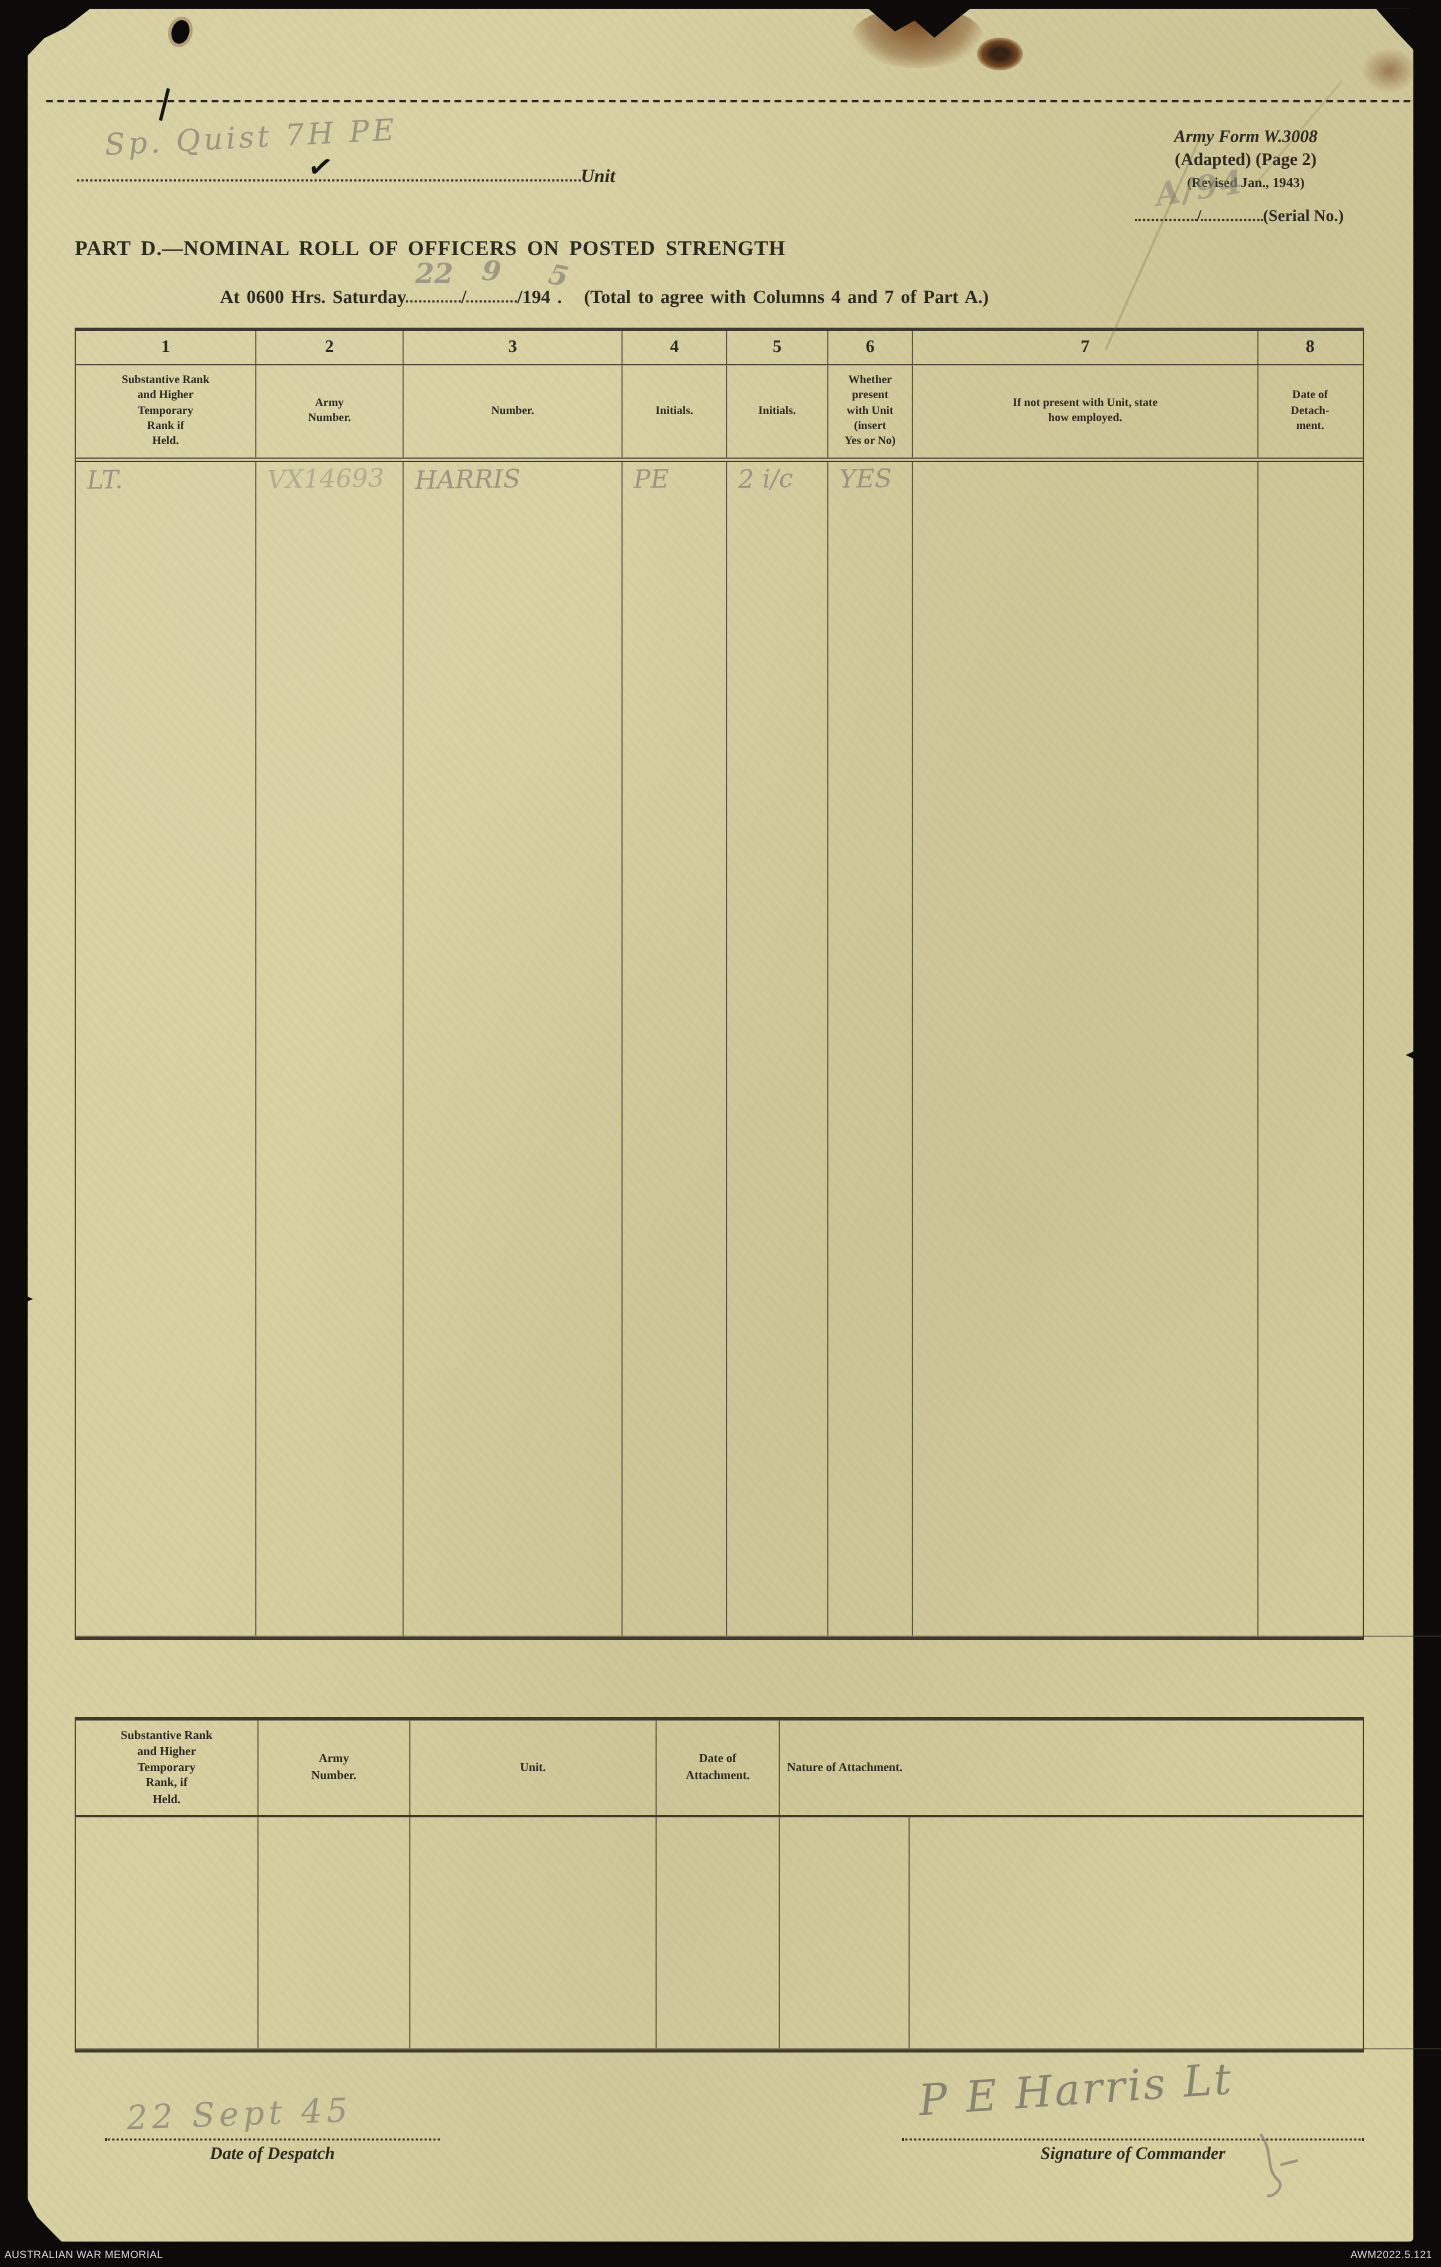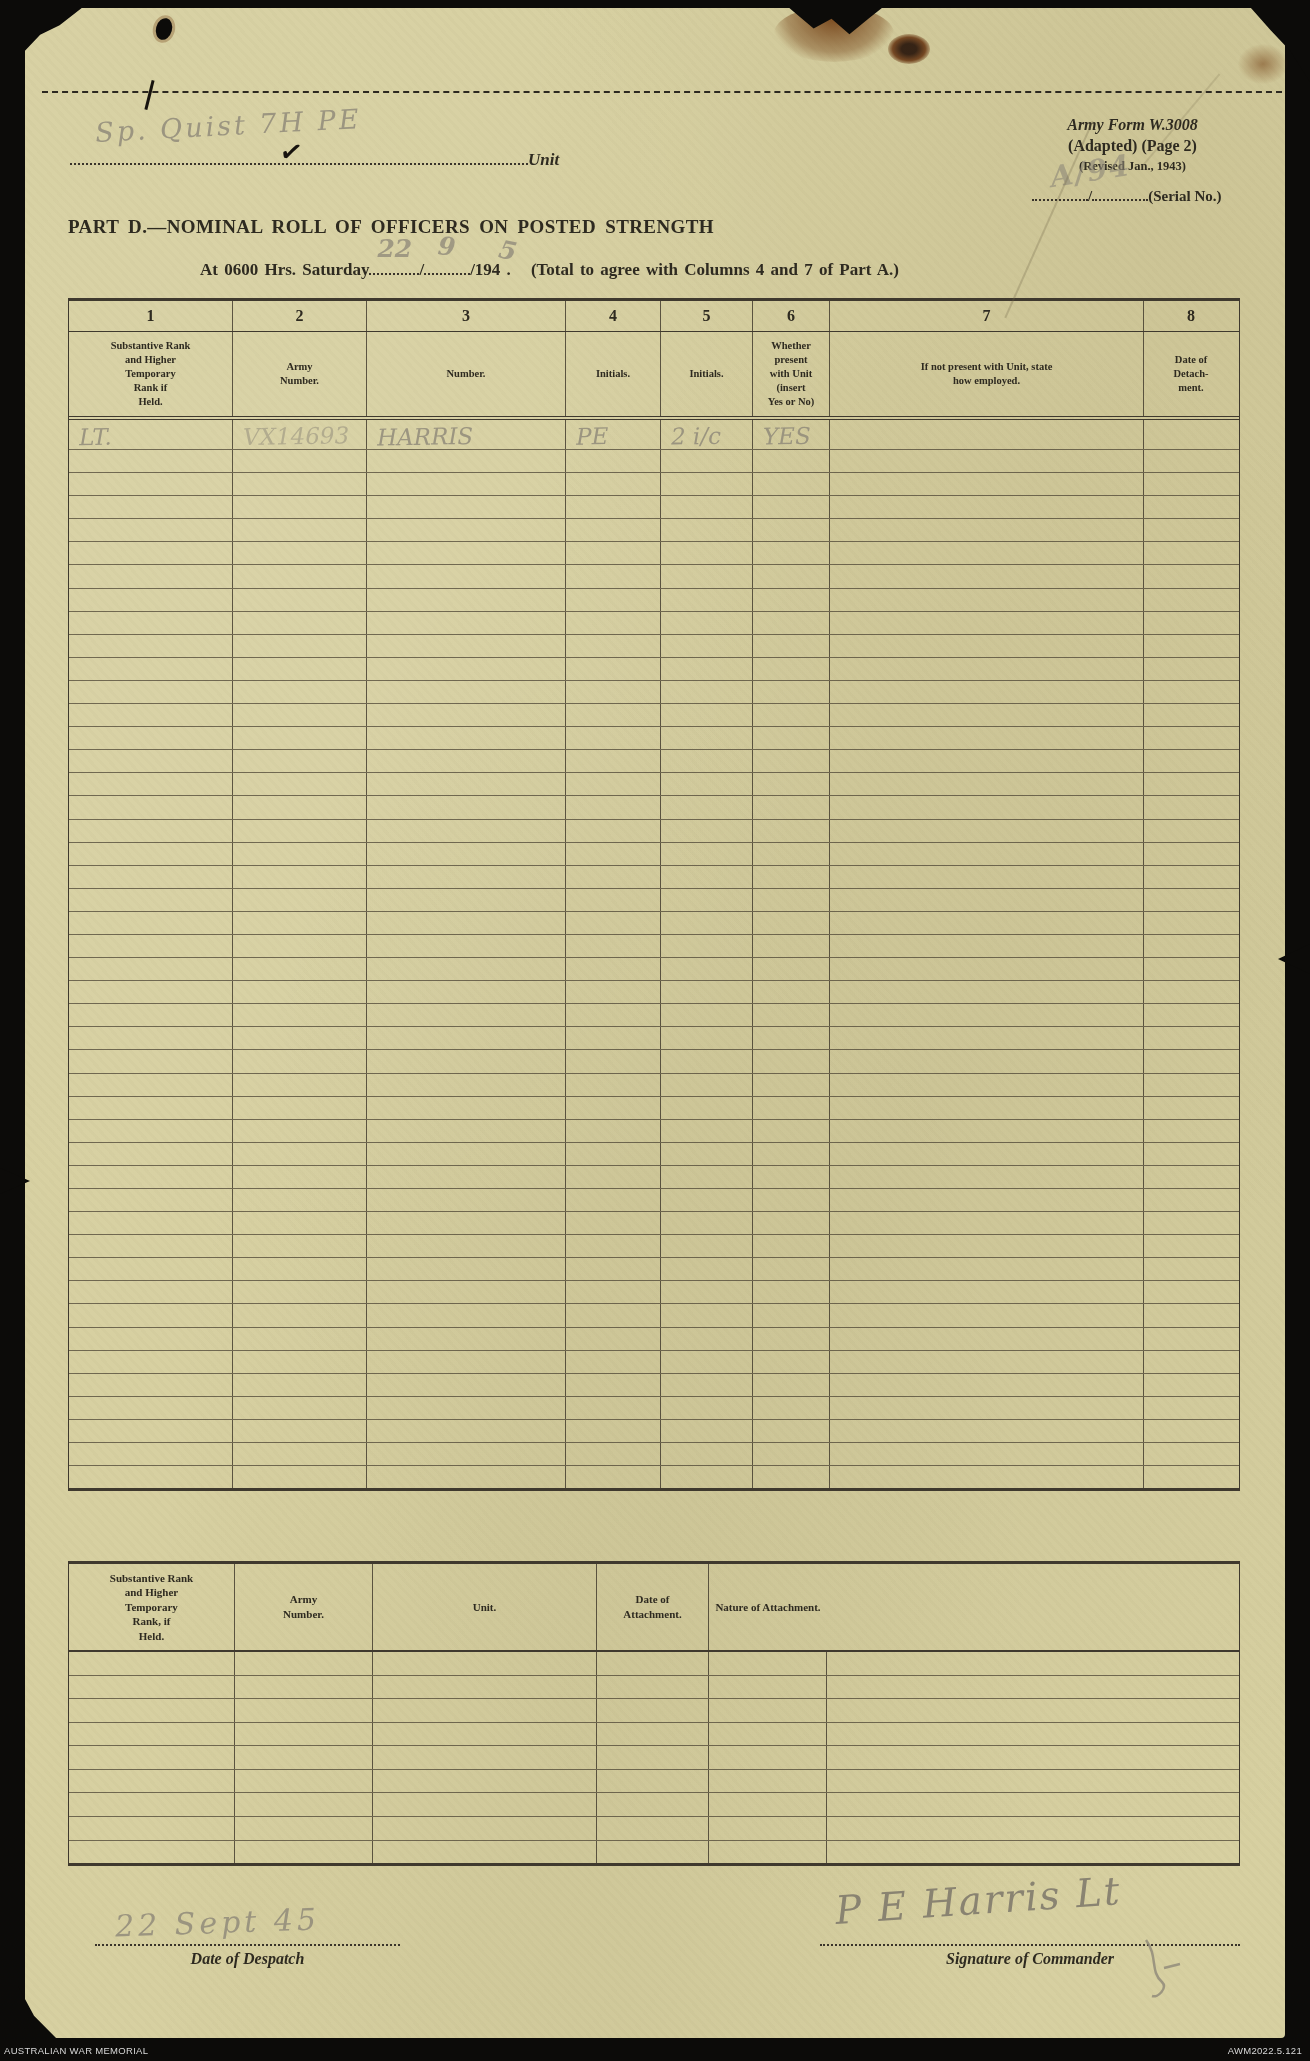--- a/index.html
+++ b/index.html
@@ -31,21 +31,21 @@
   .tcell{border-right:1px solid rgba(60,53,40,.8);position:relative;overflow:visible;}
   .tcell:last-child{border-right:none;}
   .thead-nums{height:30px;border-bottom:1.5px solid #3f392e;}
   .thead-nums .tcell{font-size:16px;font-weight:bold;text-align:center;line-height:30px;}
   .thead-desc{border-bottom:4px double #3f392e;}
   .thead-desc .tcell{display:flex;align-items:center;justify-content:center;text-align:center;
       font-size:10.5px;font-weight:bold;line-height:1.32;padding:4px 5px;white-space:pre-line;box-sizing:border-box;}
   #partD .thead-desc{height:84px;}
   #partE .thead-desc{height:86px;}
   #partE .thead-desc .tcell{font-size:11px;}
-  .tbody{display:flex;flex-direction:column;}
+  .tbody{display:flex;flex-direction:row;}
   #partD .tbody{height:1068px;}
   #partE .tbody{height:211px;}
   .tbody .trow{flex:1;border-bottom:1px solid rgba(72,64,48,.72);}
   .tbody .trow:last-child{border-bottom:none;}
   
   .pencil{font-family:"DejaVu Serif","Liberation Serif",serif;font-style:italic;color:#8d8778;}
   .hw-unit{font-size:27px;transform:rotate(-3deg);opacity:.8;letter-spacing:3px;white-space:nowrap;}
   .hw-serial{font-size:29px;transform:rotate(-9deg);opacity:.6;letter-spacing:2px;}
   .entry{display:block;font-size:23px;line-height:26px;padding:3px 0 0 10px;opacity:.8;transform:rotate(-1deg);white-space:nowrap;}
   .entry.faint{opacity:.5;}

